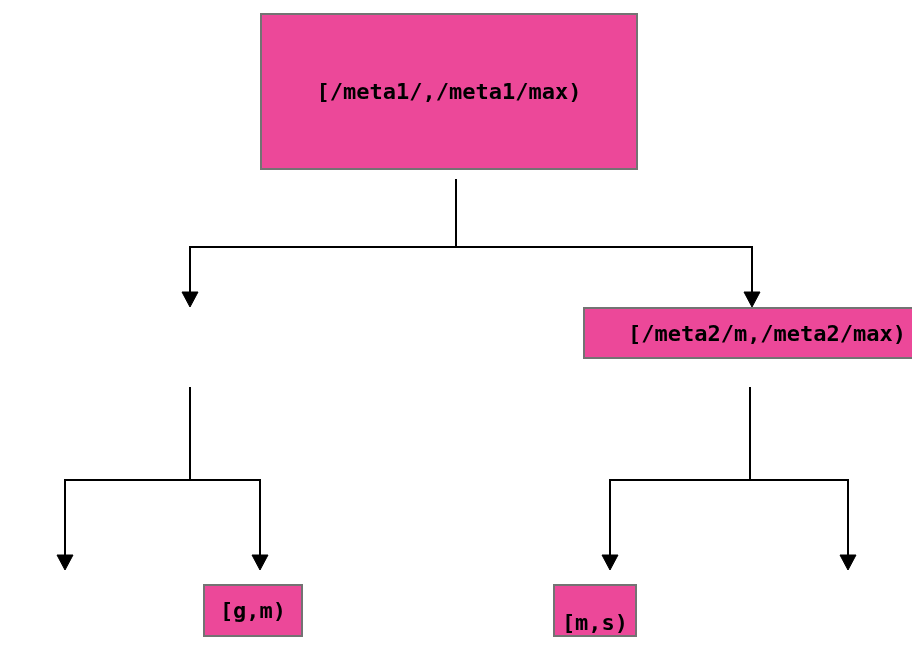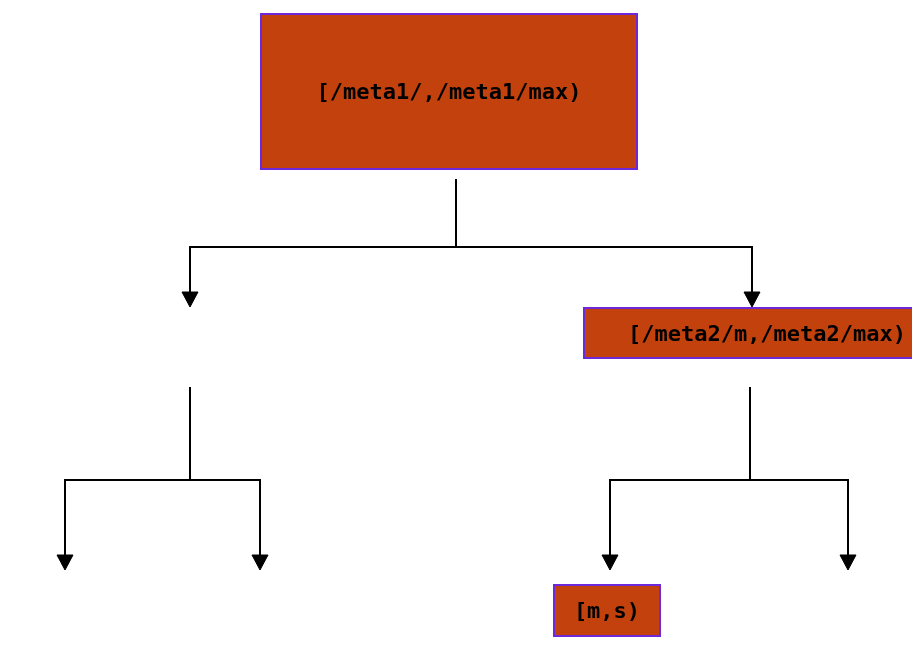--- a/index.html
+++ b/index.html
@@ -28,36 +28,36 @@
     stroke-width: 2;
   }
   .edge-layer polygon {
     fill: #000000;
     stroke: #000000;
     stroke-width: 1;
   }
   .node {
     position: absolute;
     box-sizing: border-box;
-    border: 2px solid #6d28d9;
-    background: #c2410c;
+    border: 2px solid #737373;
+    background: #ec4899;
     display: flex;
     align-items: center;
     justify-content: center;
     color: #000000;
     font-weight: bold;
     font-size: 22px;
     white-space: nowrap;
   }
   .node-root      { left: 260px; top: 13px;  width: 378px; height: 157px; }
   .node-meta2-low { left: 22px;  top: 325px; width: 323px; height: 52px; }
   .node-meta2-high{ left: 583px; top: 307px; width: 348px; height: 52px; padding-left: 20px; }
   .node-leaf-ag   { left: 8px;   top: 584px; width: 102px; height: 53px; }
   .node-leaf-gm   { left: 203px; top: 584px; width: 100px; height: 53px; }
-  .node-leaf-ms   { left: 553px; top: 584px; width: 108px; height: 53px; }
+  .node-leaf-ms   { left: 553px; top: 584px; width: 84px; height: 53px; align-items: flex-end; }
   .node-leaf-smax { left: 777px; top: 584px; width: 126px; height: 53px; }
 </style>
 </head>
 <body>
 
 <div class="canvas">
 
   <svg class="edge-layer" viewBox="0 0 912 652" xmlns="http://www.w3.org/2000/svg">
 
     <path d="M456 179 L456 247 L190 247 L190 292"></path>
@@ -82,19 +82,22 @@
   <div class="node node-root">
     <span>[/meta1/,/meta1/max)</span>
   </div>
 
 
   <div class="node node-meta2-high">
     <span>[/meta2/m,/meta2/max)</span>
   </div>
 
 
+  <div class="node node-leaf-gm">
+    <span>[g,m)</span>
+  </div>
 
   <div class="node node-leaf-ms">
     <span>[m,s)</span>
   </div>
 
 
 </div>
 
 </body></html>

